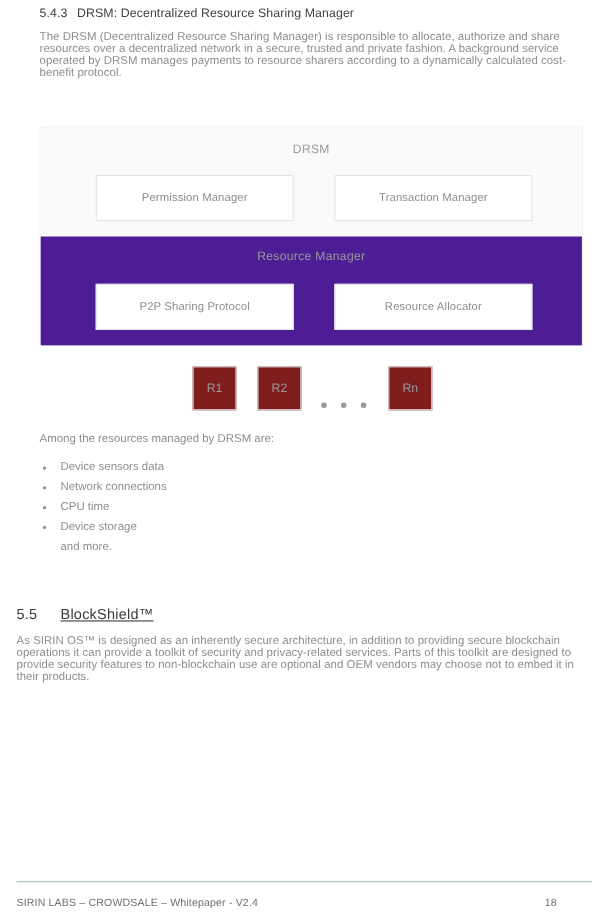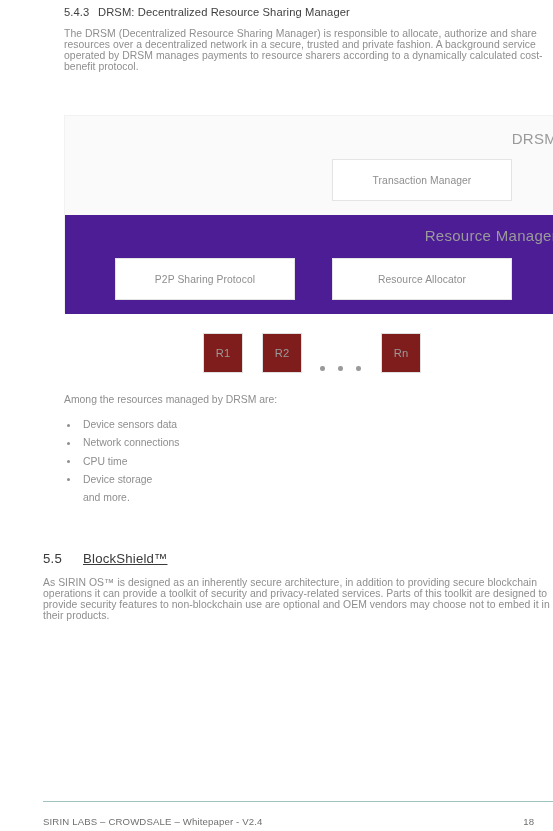--- a/index.html
+++ b/index.html
@@ -14,21 +14,20 @@
     overflow: hidden;
     font-family: "Liberation Sans", sans-serif;
     -webkit-font-smoothing: antialiased;
   }
 
   .page {
     position: absolute;
     inset: 0;
     width: 521px;
     height: 831px;
-    margin-left: 28px;
   }
 
   
   .h3 {
     position: absolute;
     left: 36px;
     top: 6px;
     width: 480px;
     font-size: 11.2px;
     color: #3f3f3f;
@@ -104,23 +103,23 @@
     position: absolute;
     left: 36px;
     top: 115px;
     width: 494px;
     height: 198px;
     background: #fafafa;
     border: 1px solid #f2f2f2;
     box-sizing: border-box;
   }
   .layer-title {
-    text-align: right;
+    text-align: center;
     color: #9a9a9a;
-    font-size: 15px;
+    font-size: 11px;
     letter-spacing: .3px;
   }
   .layer-top {
     position: absolute;
     left: 0; top: 0;
     width: 100%;
     height: 99px;
     background: #fafafa;
     box-sizing: border-box;
   }
@@ -242,20 +241,21 @@
     <span class="num">5.4.3</span><span>DRSM: Decentralized Resource Sharing Manager</span>
   </div>
 
   <div class="para" id="para-drsm">The DRSM (Decentralized Resource Sharing Manager) is responsible to allocate, authorize and share resources over a decentralized network in a secure, trusted and private fashion. A background service operated by DRSM manages payments to resource sharers according to a dynamically calculated cost-benefit protocol.</div>
 
   <div class="diagram">
 
     <div class="layer-top">
       <div class="layer-title">DRSM</div>
       <div class="box-row">
+        <div class="mod-box mod-left">Permission Manager</div>
         <div class="mod-box mod-right">Transaction Manager</div>
       </div>
     </div>
 
     <div class="layer-bottom">
       <div class="layer-title">Resource Manager</div>
       <div class="box-row">
         <div class="mod-box mod-left">P2P Sharing Protocol</div>
         <div class="mod-box mod-right">Resource Allocator</div>
       </div>

